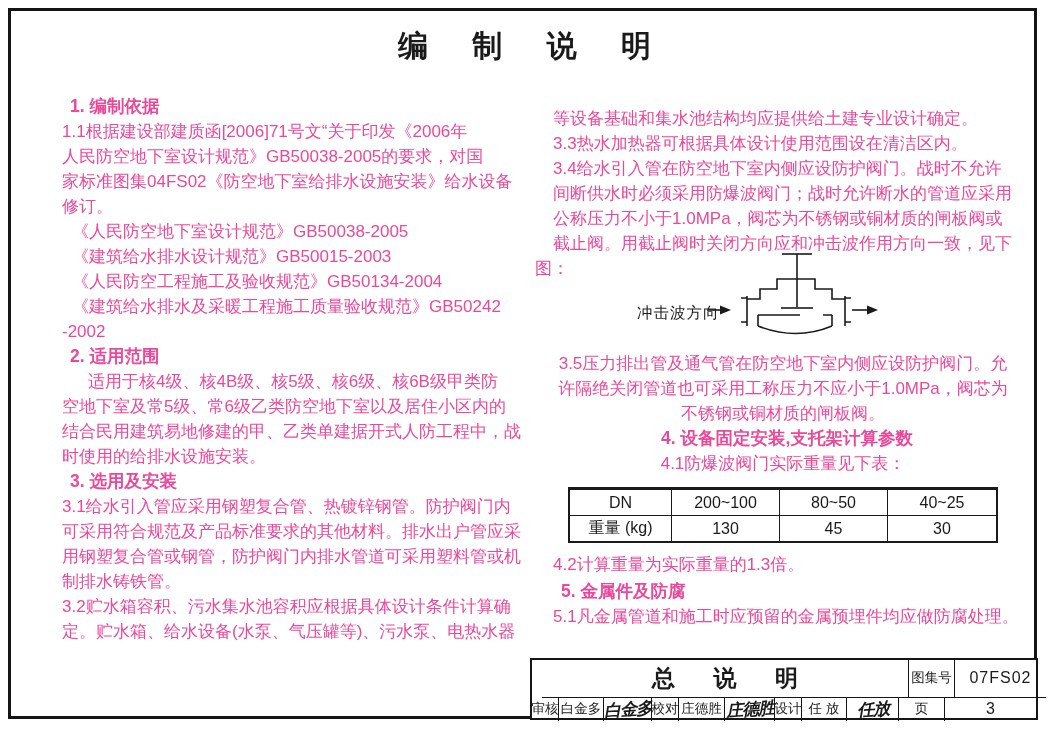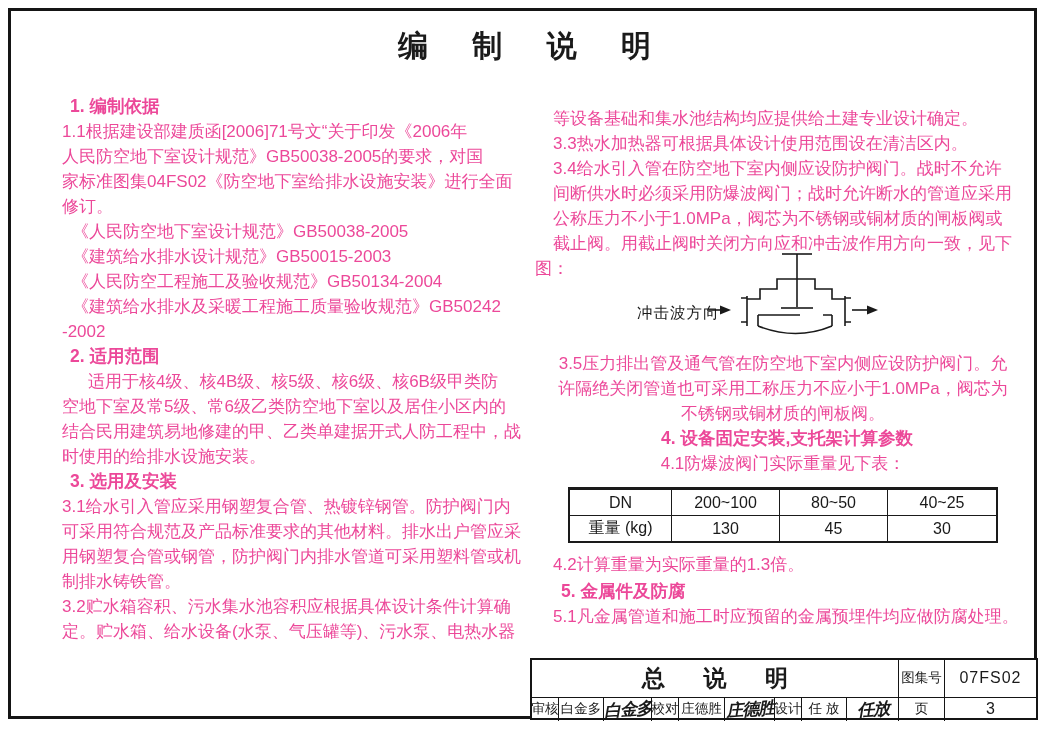--- a/index.html
+++ b/index.html
@@ -30,21 +30,21 @@
   .diagram{position:absolute;left:593px;top:249px;}
   .diagram text{font-size:15.5px;letter-spacing:1px;fill:#1a1a1a;
                 font-family:"Liberation Sans",sans-serif;}
   .diagram line,.diagram path{stroke:#1a1a1a;stroke-width:1.6;fill:none;}
   .diagram polygon{fill:#1a1a1a;stroke:none;}
   
   .title-block{position:absolute;left:530px;top:658px;width:508px;height:62px;
                border:2px solid #151515;box-sizing:border-box;display:flex;
                flex-direction:column;background:#fff;}
   .tb-row{display:flex;width:100%;}
-  .tb-row1{flex:0 0 36.5px;border-bottom:1.6px solid #151515;}
+  .tb-row1{flex:0 0 36.5px;border-bottom:1.6px solid #151515;margin-left:10px;}
   .tb-row2{flex:1;}
   .tbc{border-right:1.6px solid #151515;box-sizing:border-box;display:flex;
        align-items:center;justify-content:center;font-size:13.5px;
        white-space:nowrap;height:100%;}
   .tbc.last{border-right:none;flex:1;}
   .tb-main{width:367px;font-size:23px;font-weight:700;letter-spacing:16px;text-indent:16px;}
   .tb-atlas-label{width:46px;}
   .tb-atlas-val{letter-spacing:1px;font-size:16px;}
   .w27{width:27px;}.w45{width:45px;}.w48{width:48px;}.w46{width:46px;}
   .w50{width:50px;}.w52{width:52px;}
@@ -57,21 +57,21 @@
 
 <div class="page">
   <div class="frame"></div>
 
   <div class="doc-title">编 制 说 明</div>
 
   <div class="col col-left">
       <div class="ln h">1. 编制依据</div>
       <div class="ln b">1.1根据建设部建质函[2006]71号文“关于印发《2006年</div>
       <div class="ln b">人民防空地下室设计规范》GB50038-2005的要求，对国</div>
-      <div class="ln b">家标准图集04FS02《防空地下室给排水设施安装》进行全面</div>
+      <div class="ln b">家标准图集04FS02《防空地下室给排水设施安装》给水设备</div>
       <div class="ln b">修订。</div>
       <div class="ln q">《人民防空地下室设计规范》GB50038-2005</div>
       <div class="ln q">《建筑给水排水设计规范》GB50015-2003</div>
       <div class="ln q">《人民防空工程施工及验收规范》GB50134-2004</div>
       <div class="ln q">《建筑给水排水及采暖工程施工质量验收规范》GB50242</div>
       <div class="ln b">-2002</div>
       <div class="ln h">2. 适用范围</div>
       <div class="ln p">适用于核4级、核4B级、核5级、核6级、核6B级甲类防</div>
       <div class="ln b">空地下室及常5级、常6级乙类防空地下室以及居住小区内的</div>
       <div class="ln b">结合民用建筑易地修建的甲、乙类单建据开式人防工程中，战</div>

